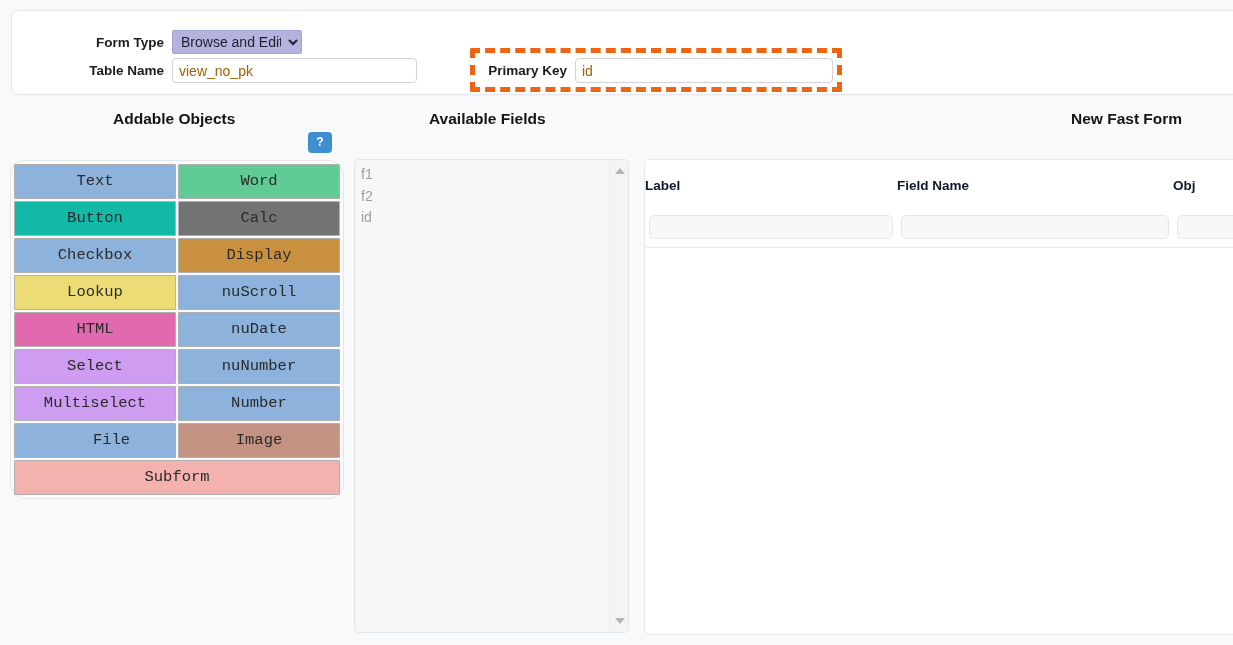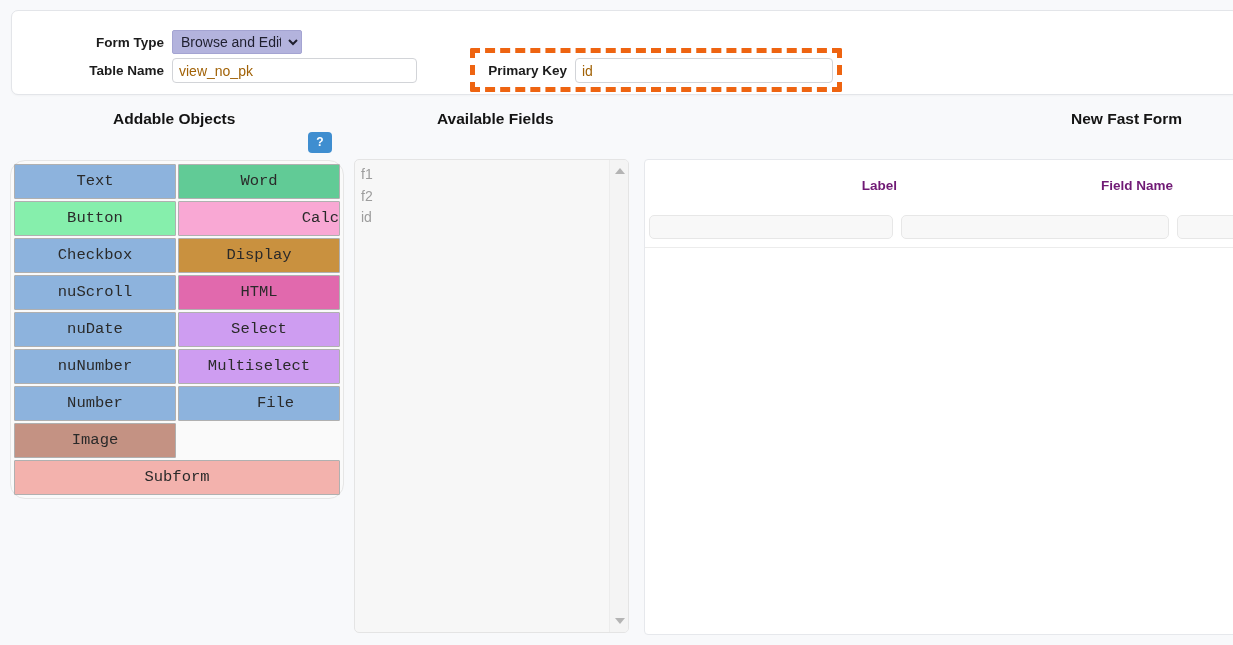--- a/index.html
+++ b/index.html
@@ -92,21 +92,21 @@
   
   .col-heading {
     position: absolute;
     top: 110px;
     font-size: 15.5px;
     font-weight: bold;
     color: #141414;
     white-space: nowrap;
   }
   .head-addable { left: 113px; }
-  .head-fields  { left: 429px; margin-left: 8px; }
+  .head-fields  { left: 429px; }
   .head-fastform{ left: 1071px; }
 
   
   .help-btn {
     position: absolute;
     left: 308px;
     top: 132px;
     width: 24px;
     height: 21px;
     background: #3f8ed0;
@@ -216,22 +216,22 @@
     overflow: hidden;
   }
   .ff-table {
     width: 100%;
     border-collapse: collapse;
     table-layout: fixed;
   }
   .ff-table th {
     font-size: 13.5px;
     font-weight: bold;
-    color: #701a75;
-    text-align: right;
+    color: #0f172a;
+    text-align: left;
     padding: 18px 0 22px 0;
     white-space: nowrap;
     overflow: hidden;
   }
   .ff-table td {
     padding: 0 4px 8px 4px;
     vertical-align: middle;
   }
   .ff-row-divider td {
     border-bottom: 1px solid #ececec;
@@ -283,24 +283,25 @@
 <div class="col-heading head-addable">Addable Objects</div>
 <div class="col-heading head-fields">Available Fields</div>
 <div class="col-heading head-fastform">New Fast Form</div>
 
 <button class="help-btn">?</button>
 
 <div class="addable-panel">
   <div class="obj-grid" id="obj-grid">
       <div class="obj-btn" style="background: rgb(141, 179, 221);">Text</div>
       <div class="obj-btn" style="background: rgb(97, 203, 150);">Word</div>
-      <div class="obj-btn" style="background: #86efac;">Button</div>
-      <div class="obj-btn" style="background: #f9a8d4; text-align: right;">Calc</div>
+      <div class="obj-btn" style="background: #14b8a6;">Button</div>
+      <div class="obj-btn" style="background: #737373;">Calc</div>
       <div class="obj-btn" style="background: rgb(141, 179, 221);">Checkbox</div>
       <div class="obj-btn" style="background: rgb(201, 145, 63);">Display</div>
+      <div class="obj-btn" style="background: rgb(236, 220, 117);">Lookup</div>
       <div class="obj-btn" style="background: rgb(141, 179, 221);">nuScroll</div>
       <div class="obj-btn" style="background: rgb(225, 105, 173);">HTML</div>
       <div class="obj-btn" style="background: rgb(141, 179, 221);">nuDate</div>
       <div class="obj-btn" style="background: rgb(206, 157, 241);">Select</div>
       <div class="obj-btn" style="background: rgb(141, 179, 221);">nuNumber</div>
       <div class="obj-btn" style="background: rgb(206, 157, 241);">Multiselect</div>
       <div class="obj-btn" style="background: rgb(141, 179, 221);">Number</div>
       <div class="obj-btn" style="background: rgb(141, 179, 221); padding-left: 33px;">File</div>
       <div class="obj-btn" style="background: rgb(196, 146, 131);">Image</div>
       <div class="obj-btn full" style="background: rgb(243, 178, 173);">Subform</div>

